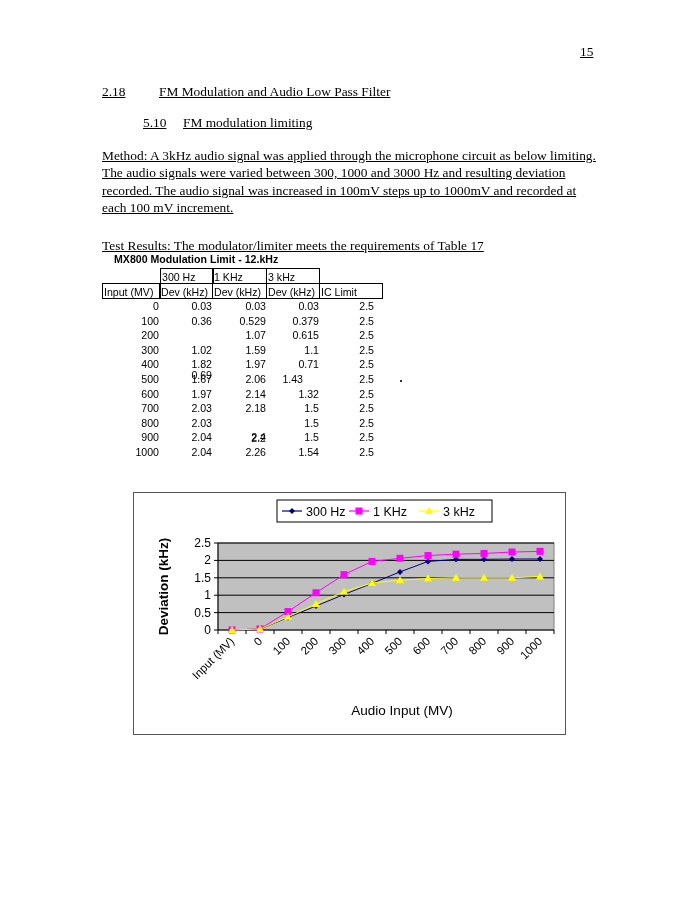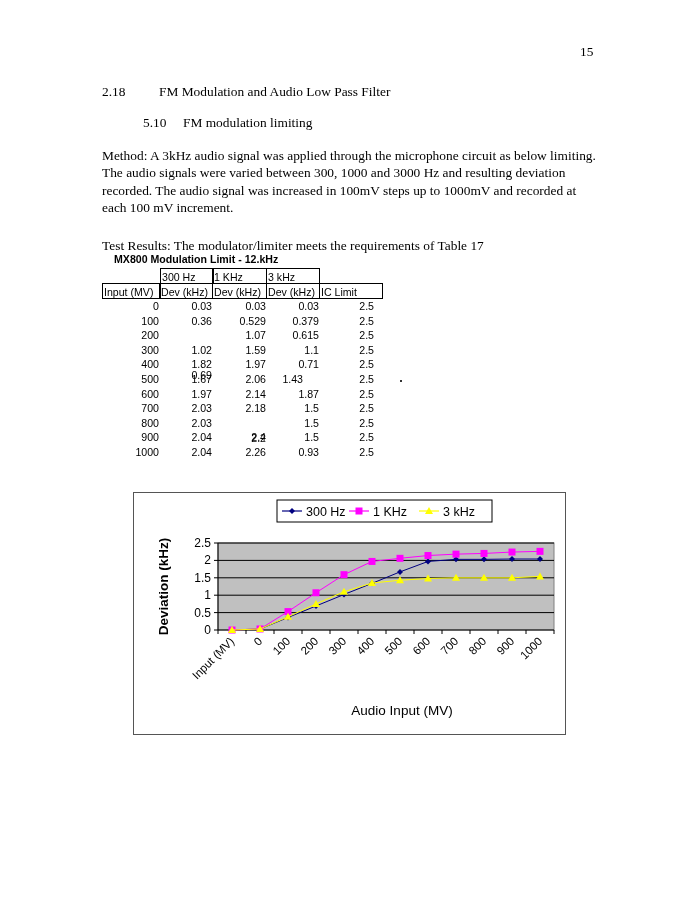--- a/index.html
+++ b/index.html
@@ -1,17 +1,17 @@
 <!DOCTYPE html>
 <html><head>
 <meta charset="utf-8">
 <style>
   html, body { margin: 0; padding: 0; background: #ffffff; }
   body { width: 694px; height: 898px; position: relative; overflow: hidden; color: #000; }
-  .serif { font-family: "Liberation Serif", "DejaVu Serif", serif; font-size: 13.4px; }
+  .serif { font-family: "Liberation Serif", "DejaVu Serif", serif; font-size: 13.4px; text-decoration: underline; }
   .sans { font-family: "Liberation Sans", "DejaVu Sans", sans-serif; }
   .abs { position: absolute; white-space: nowrap; }
 
   #page-number { left: 580px; top: 44px; }
   #sec-num { left: 102px; top: 84px; }
   #sec-title { left: 159px; top: 84px; }
   #sub-num { left: 143px; top: 115px; }
   #sub-title { left: 183px; top: 115px; }
   #method { left: 102px; top: 147px; width: 500px; white-space: normal; line-height: 17.3px; }
   #results { left: 102px; top: 238px; }
@@ -87,21 +87,21 @@
       <div class="cell num" style="left: 109px; top: 371px; width: 50px;">500</div>
       <div class="cell num" style="left: 162px; top: 371px; width: 50px;">1.67</div>
       <div class="cell num" style="left: 216px; top: 371px; width: 50px;">2.06</div>
       <div class="cell num" style="left: 253px; top: 371px; width: 50px;">1.43</div>
       <div class="cell num" style="left: 324px; top: 371px; width: 50px;">2.5</div>
     </div>
     <div>
       <div class="cell num" style="left: 109px; top: 385.6px; width: 50px;">600</div>
       <div class="cell num" style="left: 162px; top: 385.6px; width: 50px;">1.97</div>
       <div class="cell num" style="left: 216px; top: 385.6px; width: 50px;">2.14</div>
-      <div class="cell num" style="left: 269px; top: 385.6px; width: 50px;">1.87</div>
+      <div class="cell num" style="left: 269px; top: 385.6px; width: 50px;">1.32</div>
       <div class="cell num" style="left: 324px; top: 385.6px; width: 50px;">2.5</div>
     </div>
     <div>
       <div class="cell num" style="left: 109px; top: 400.2px; width: 50px;">700</div>
       <div class="cell num" style="left: 162px; top: 400.2px; width: 50px;">2.03</div>
       <div class="cell num" style="left: 216px; top: 400.2px; width: 50px;">2.18</div>
       <div class="cell num" style="left: 269px; top: 400.2px; width: 50px;">1.5</div>
       <div class="cell num" style="left: 324px; top: 400.2px; width: 50px;">2.5</div>
     </div>
     <div>
@@ -115,21 +115,21 @@
       <div class="cell num" style="left: 109px; top: 429.4px; width: 50px;">900</div>
       <div class="cell num" style="left: 162px; top: 429.4px; width: 50px;">2.04</div>
       <div class="cell num" style="left: 216px; top: 429.4px; width: 50px;">2.4</div>
       <div class="cell num" style="left: 269px; top: 429.4px; width: 50px;">1.5</div>
       <div class="cell num" style="left: 324px; top: 429.4px; width: 50px;">2.5</div>
     </div>
     <div>
       <div class="cell num" style="left: 109px; top: 444px; width: 50px;">1000</div>
       <div class="cell num" style="left: 162px; top: 444px; width: 50px;">2.04</div>
       <div class="cell num" style="left: 216px; top: 444px; width: 50px;">2.26</div>
-      <div class="cell num" style="left: 269px; top: 444px; width: 50px;">0.93</div>
+      <div class="cell num" style="left: 269px; top: 444px; width: 50px;">1.54</div>
       <div class="cell num" style="left: 324px; top: 444px; width: 50px;">2.5</div>
     </div>
   </div>
 
 <div id="stray-dot"></div>
 
 <div id="chart-frame">
   <svg id="chart-svg" width="433" height="243">
       <rect x="84" y="50" width="336" height="87" fill="#c0c0c0" stroke="#808080" stroke-width="1"></rect>
       <line x1="80" x2="84" y1="137" y2="137" stroke="#000" stroke-width="1"></line>

